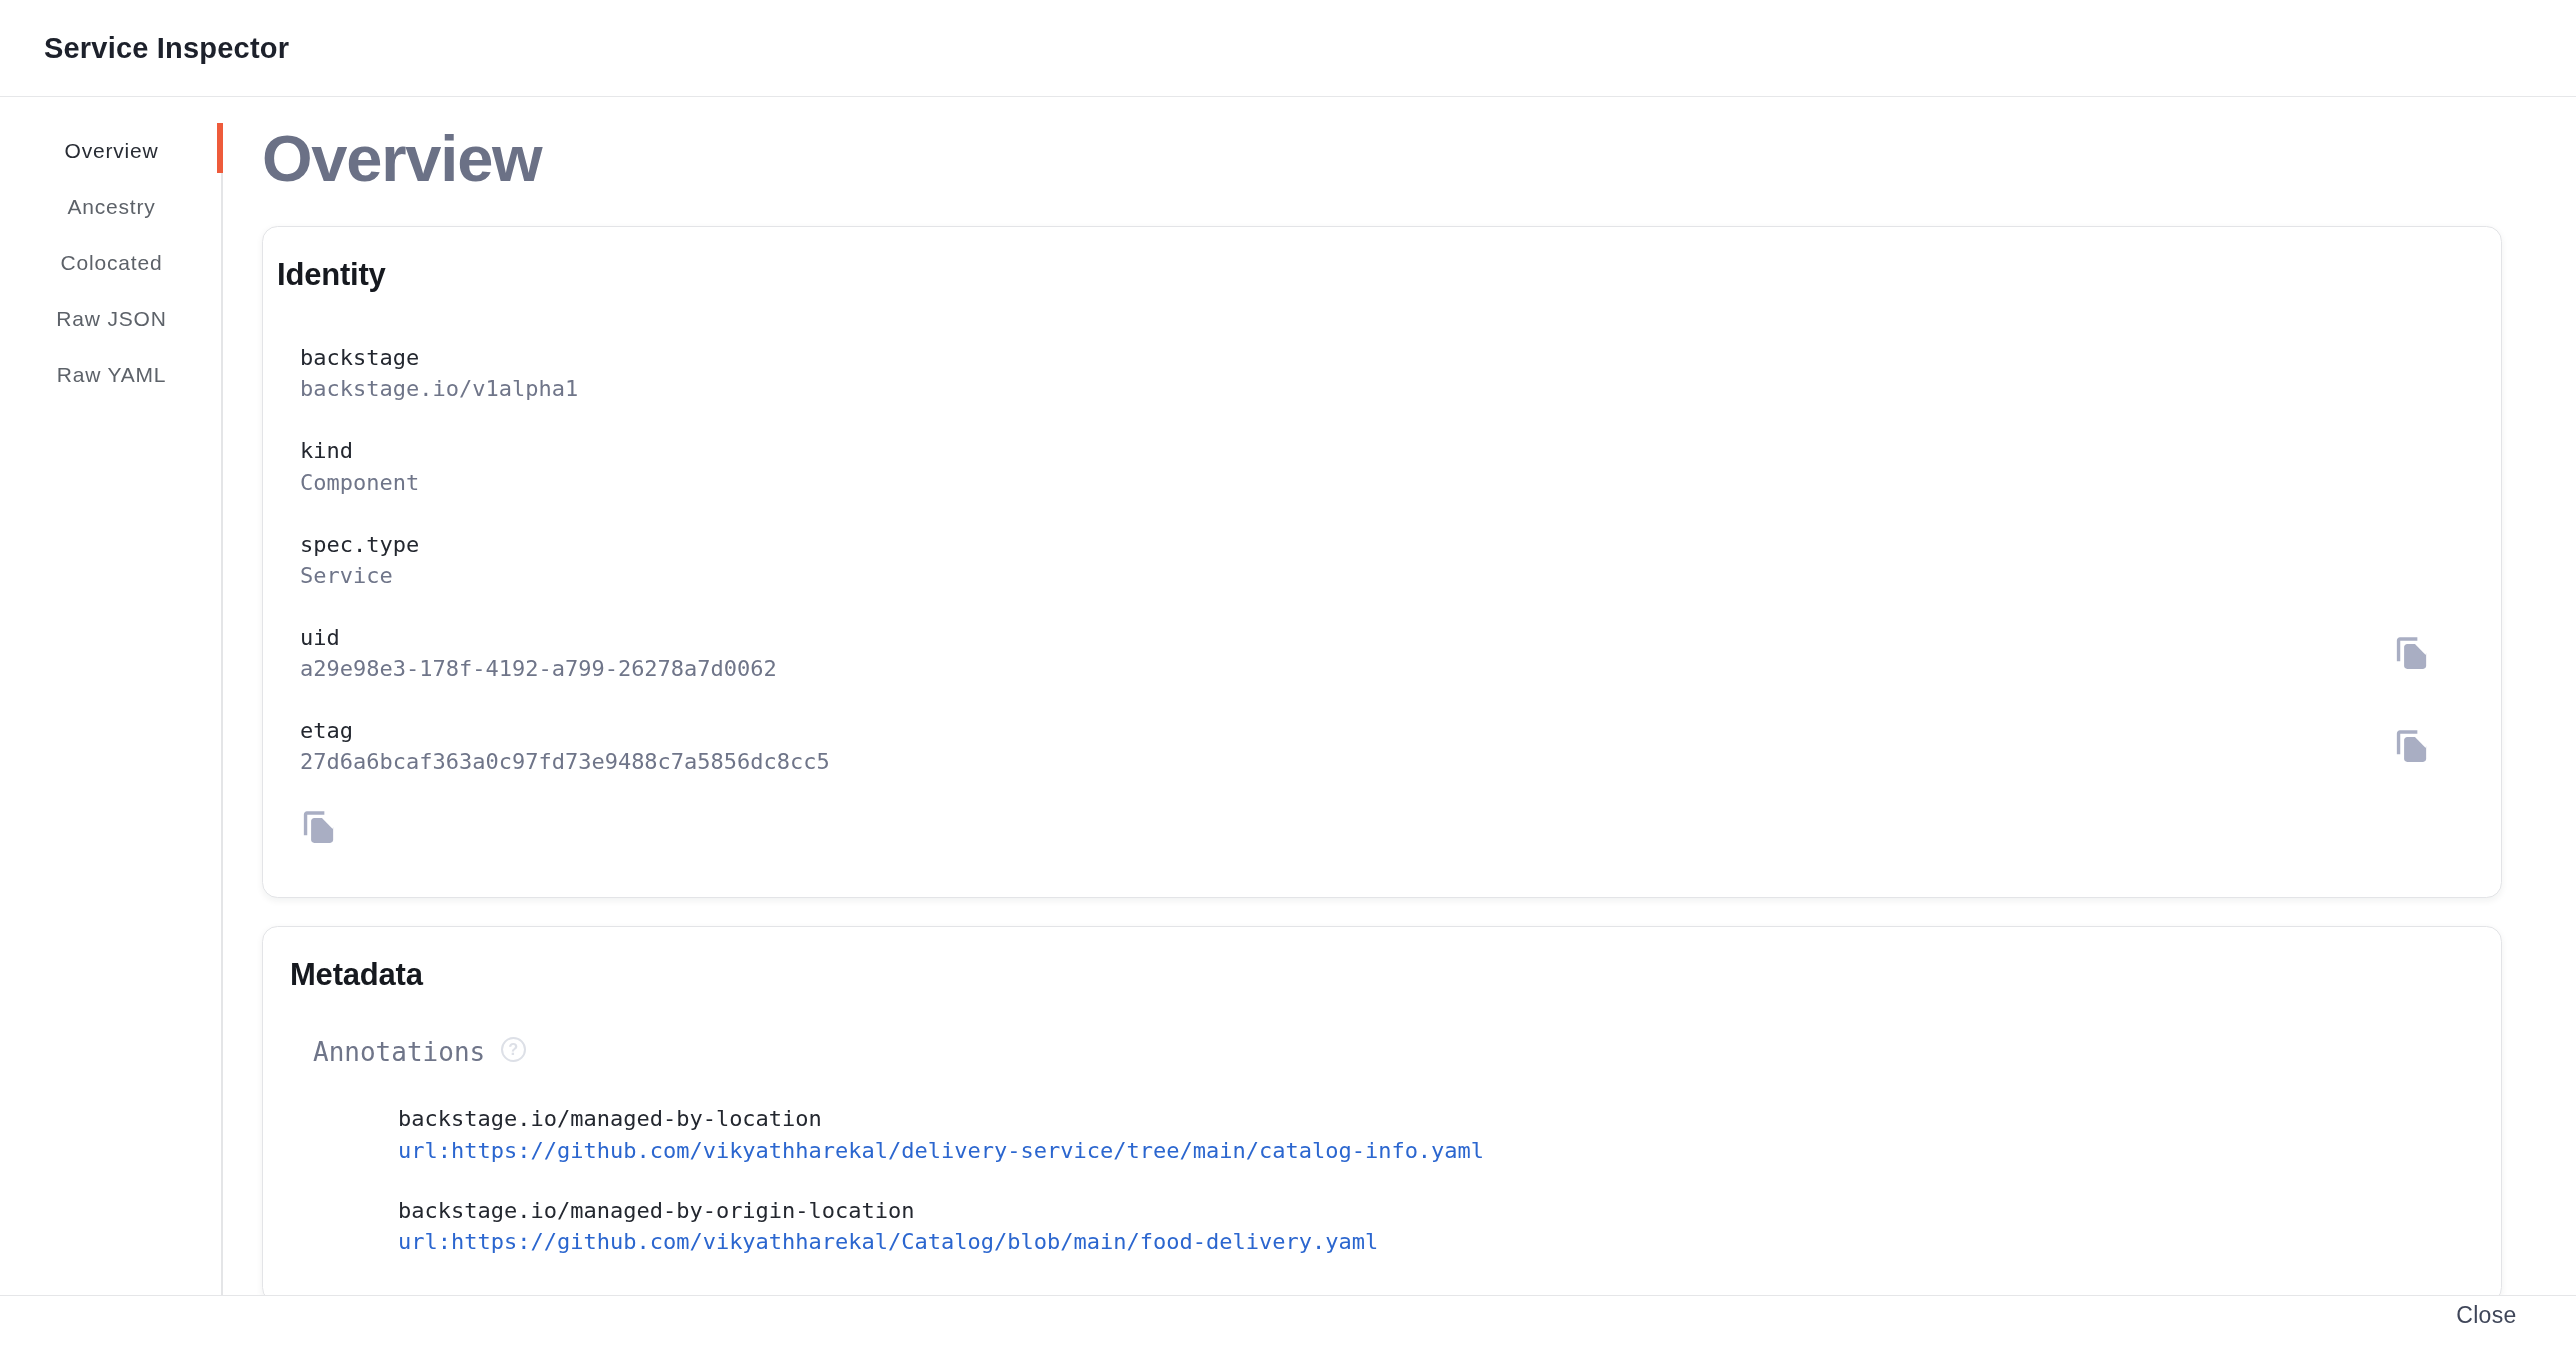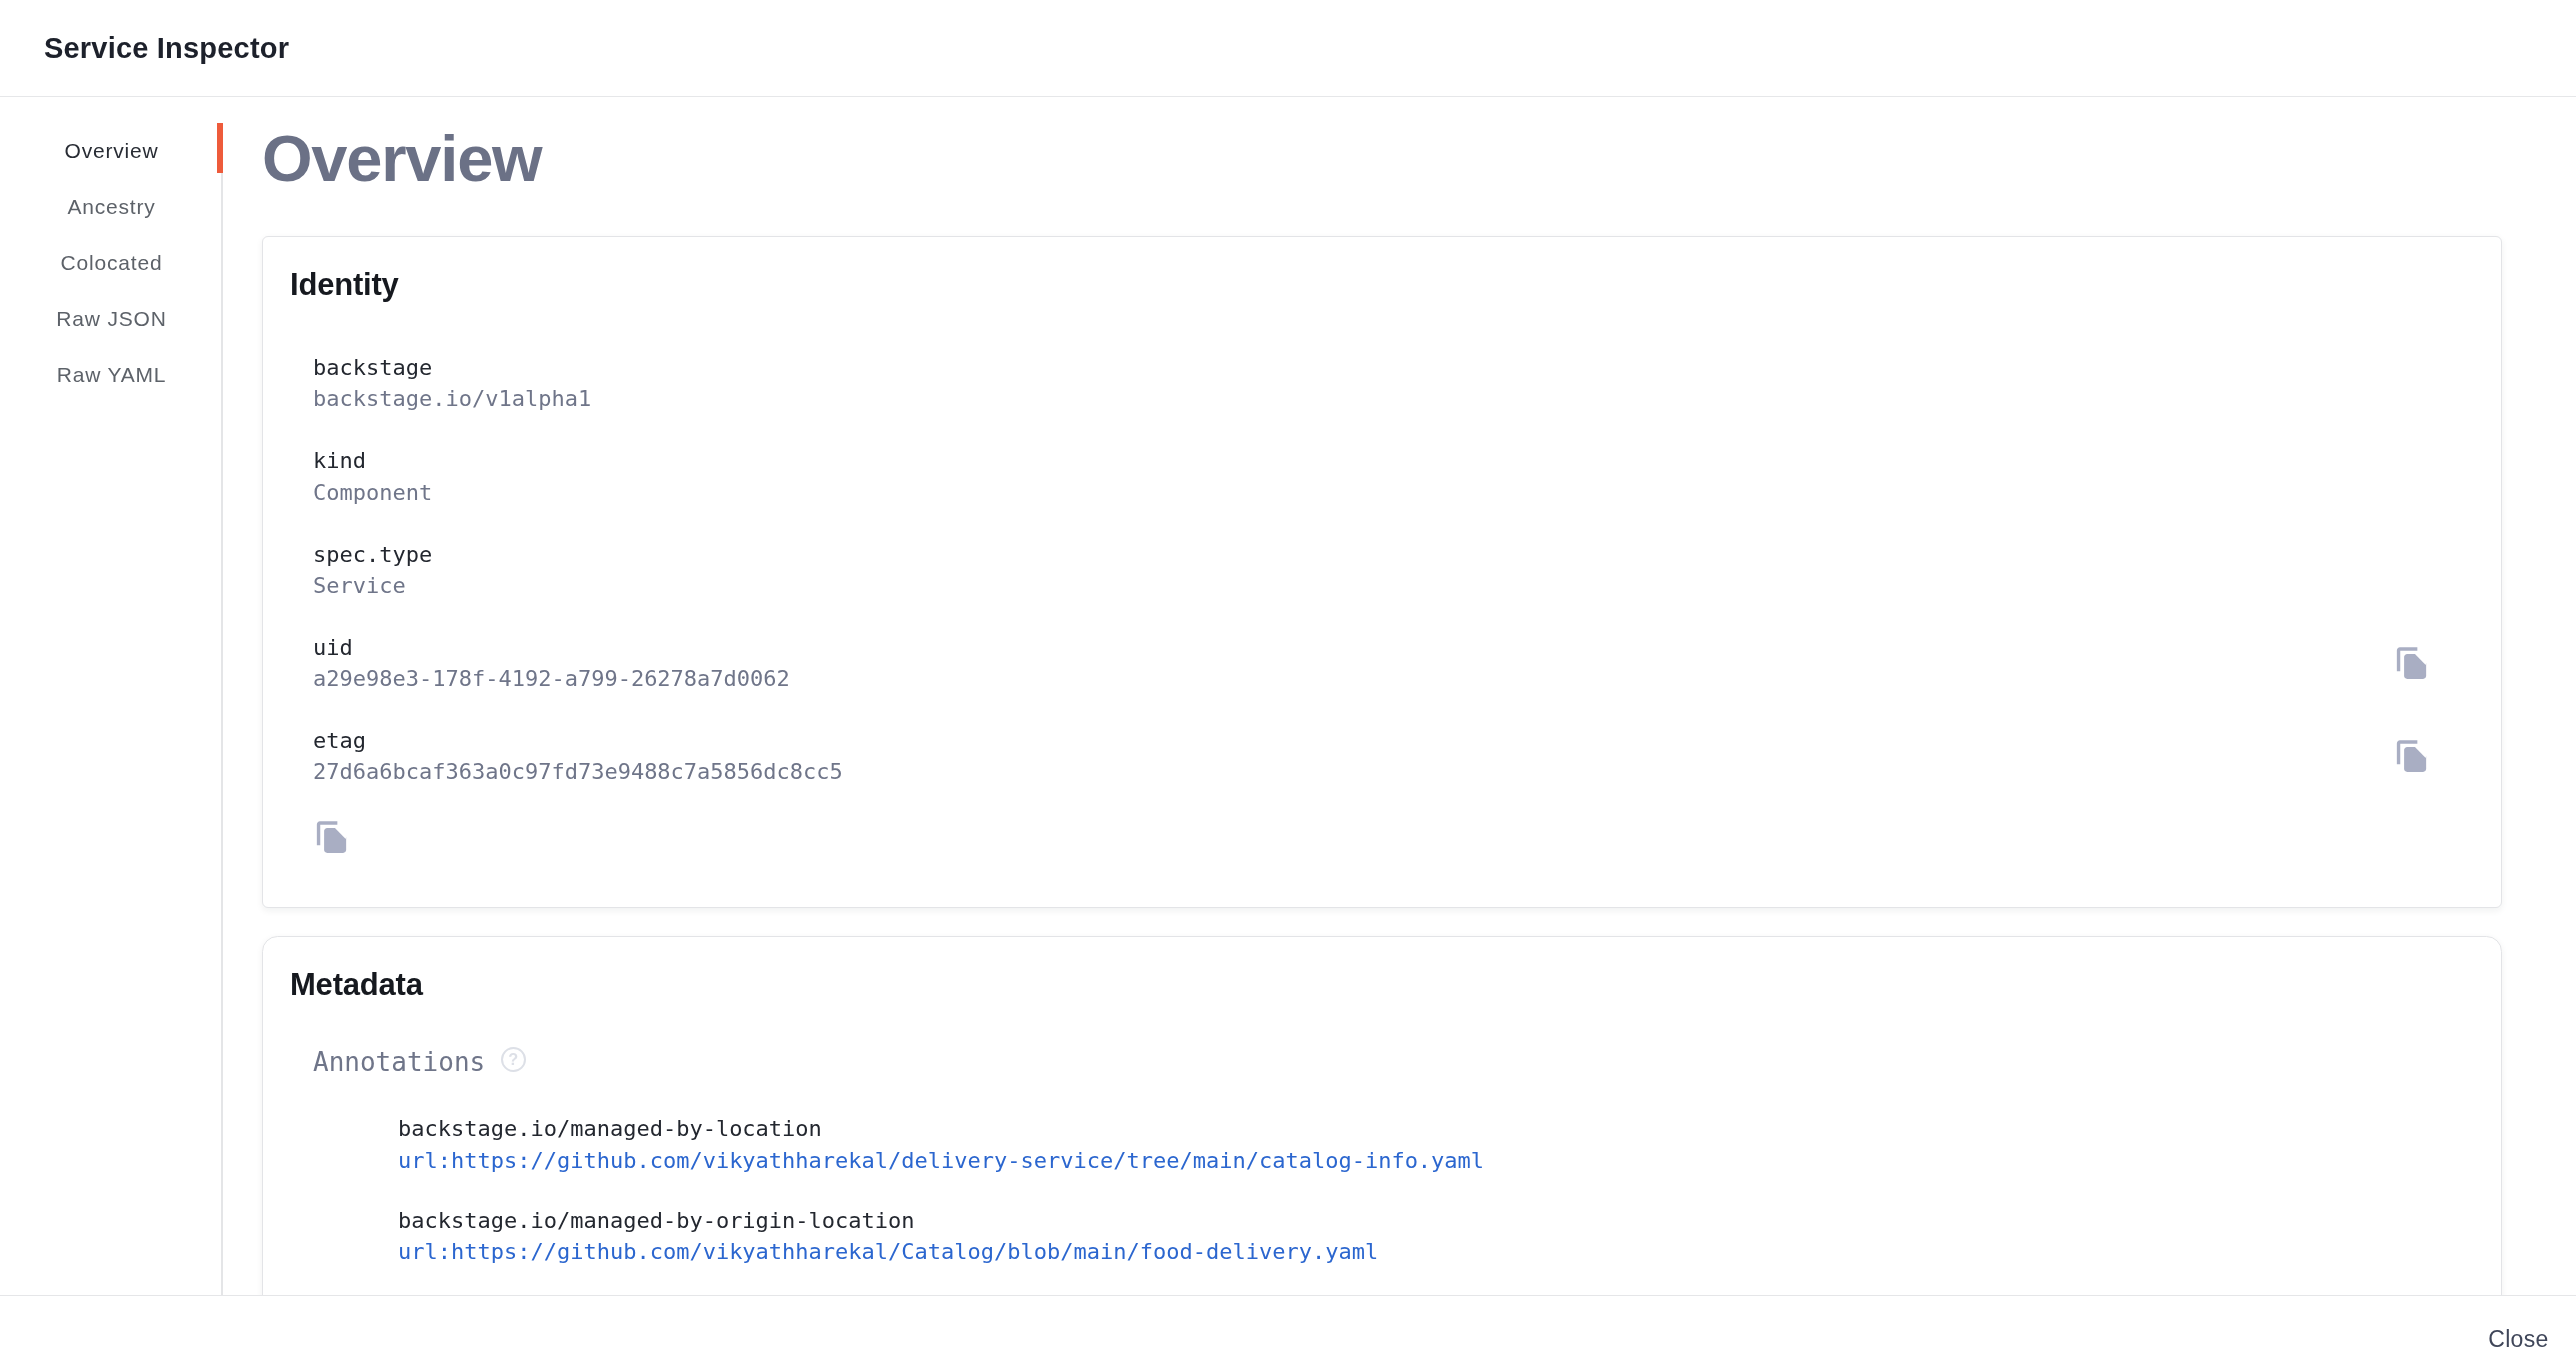--- a/index.html
+++ b/index.html
@@ -34,21 +34,21 @@
   .content{flex:1;padding:0 74px 0 39px;overflow:hidden;}
   .page-heading{
     margin:26px 0 0;font-size:65px;line-height:71px;font-weight:700;
     color:#6b7186;letter-spacing:-1.2px;
   }
   
   .card{
     background:#fff;border:1.5px solid #e3e4e7;border-radius:15.5px;
     box-shadow:0 2.3px 7px rgba(25,28,35,.06);
   }
-  .card.identity{margin-top:42px;padding:28px 60px 51px 27px;border-radius:6px;}
+  .card.identity{margin-top:32px;padding:28px 60px 51px 14px;}
   .card.metadata{margin-top:28px;padding:28px 44px 46px 27px;}
   .card-title{font-size:31px;line-height:40px;font-weight:700;color:#16191f;letter-spacing:-0.2px;}
   .mono{font-family:"DejaVu Sans Mono","Liberation Mono",monospace;}
   .fields{margin:48px 0 0 23px;}
   .field-row{display:flex;align-items:center;justify-content:space-between;margin-bottom:33px;}
   .field-row:last-child{margin-bottom:0;}
   .f-label{font-size:22px;line-height:29px;color:#23272f;}
   .f-value{font-size:22px;line-height:29px;color:#6f7589;margin-top:2.3px;white-space:nowrap;}
   .copy-btn{
     border:none;background:none;padding:0;width:37px;height:37px;
@@ -71,21 +71,21 @@
   .anno-entry{margin-bottom:31px;}
   .anno-entry:last-child{margin-bottom:0;}
   .anno-key{font-size:22px;line-height:29px;color:#23272f;}
   .anno-link{
     font-size:22px;line-height:29px;color:var(--link);margin-top:2.3px;
     text-decoration:none;display:block;cursor:pointer;white-space:nowrap;
   }
   
   .footer{
     height:64px;border-top:1.5px solid #e5e6e8;background:#fff;
-    display:flex;align-items:flex-end;justify-content:flex-end;padding-right:15px;
+    display:flex;align-items:flex-start;justify-content:flex-end;padding-right:47px;
   }
   .close-btn{
     background:none;border:none;cursor:pointer;
     font-family:"Liberation Sans",sans-serif;
     font-size:23px;font-weight:500;color:#3f4659;letter-spacing:0.3px;padding:6.2px 12.4px;
   }
 </style>
 </head>
 <body>
 

